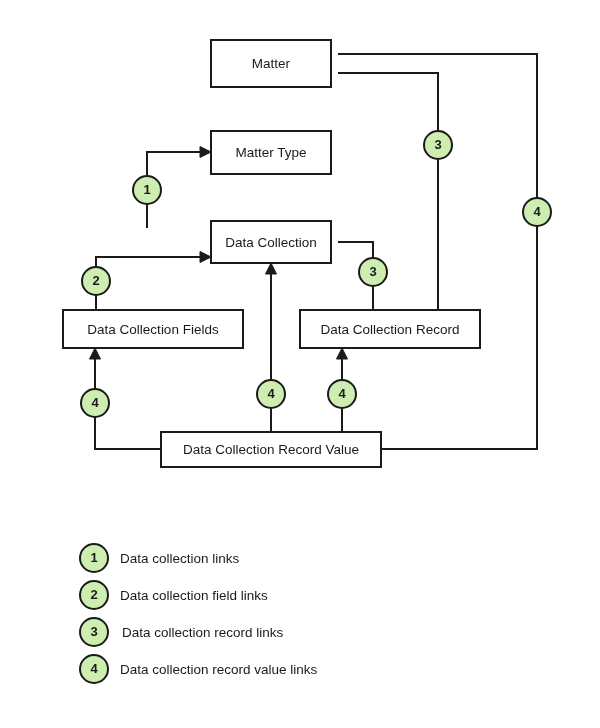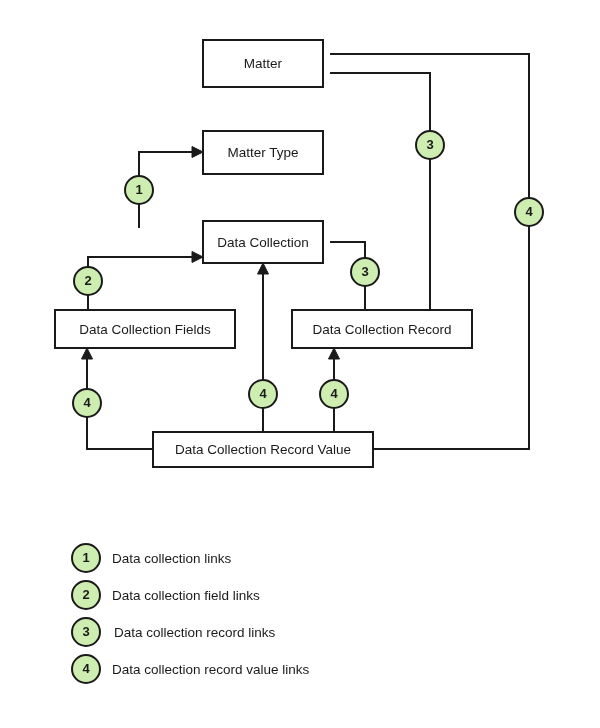--- a/index.html
+++ b/index.html
@@ -10,21 +10,21 @@
   }
   body {
     width: 600px;
     height: 728px;
     font-family: "Liberation Sans", sans-serif;
     position: relative;
     overflow: hidden;
   }
   #diagram-root {
     position: absolute;
-    left: 0; top: 0;
+    left: 8px; top: 0;
     width: 542px;
     height: 728px;
   }
   svg#diagram-svg {
     position: absolute;
     left: 0; top: 0;
     width: 600px;
     height: 728px;
     display: block;
   }

